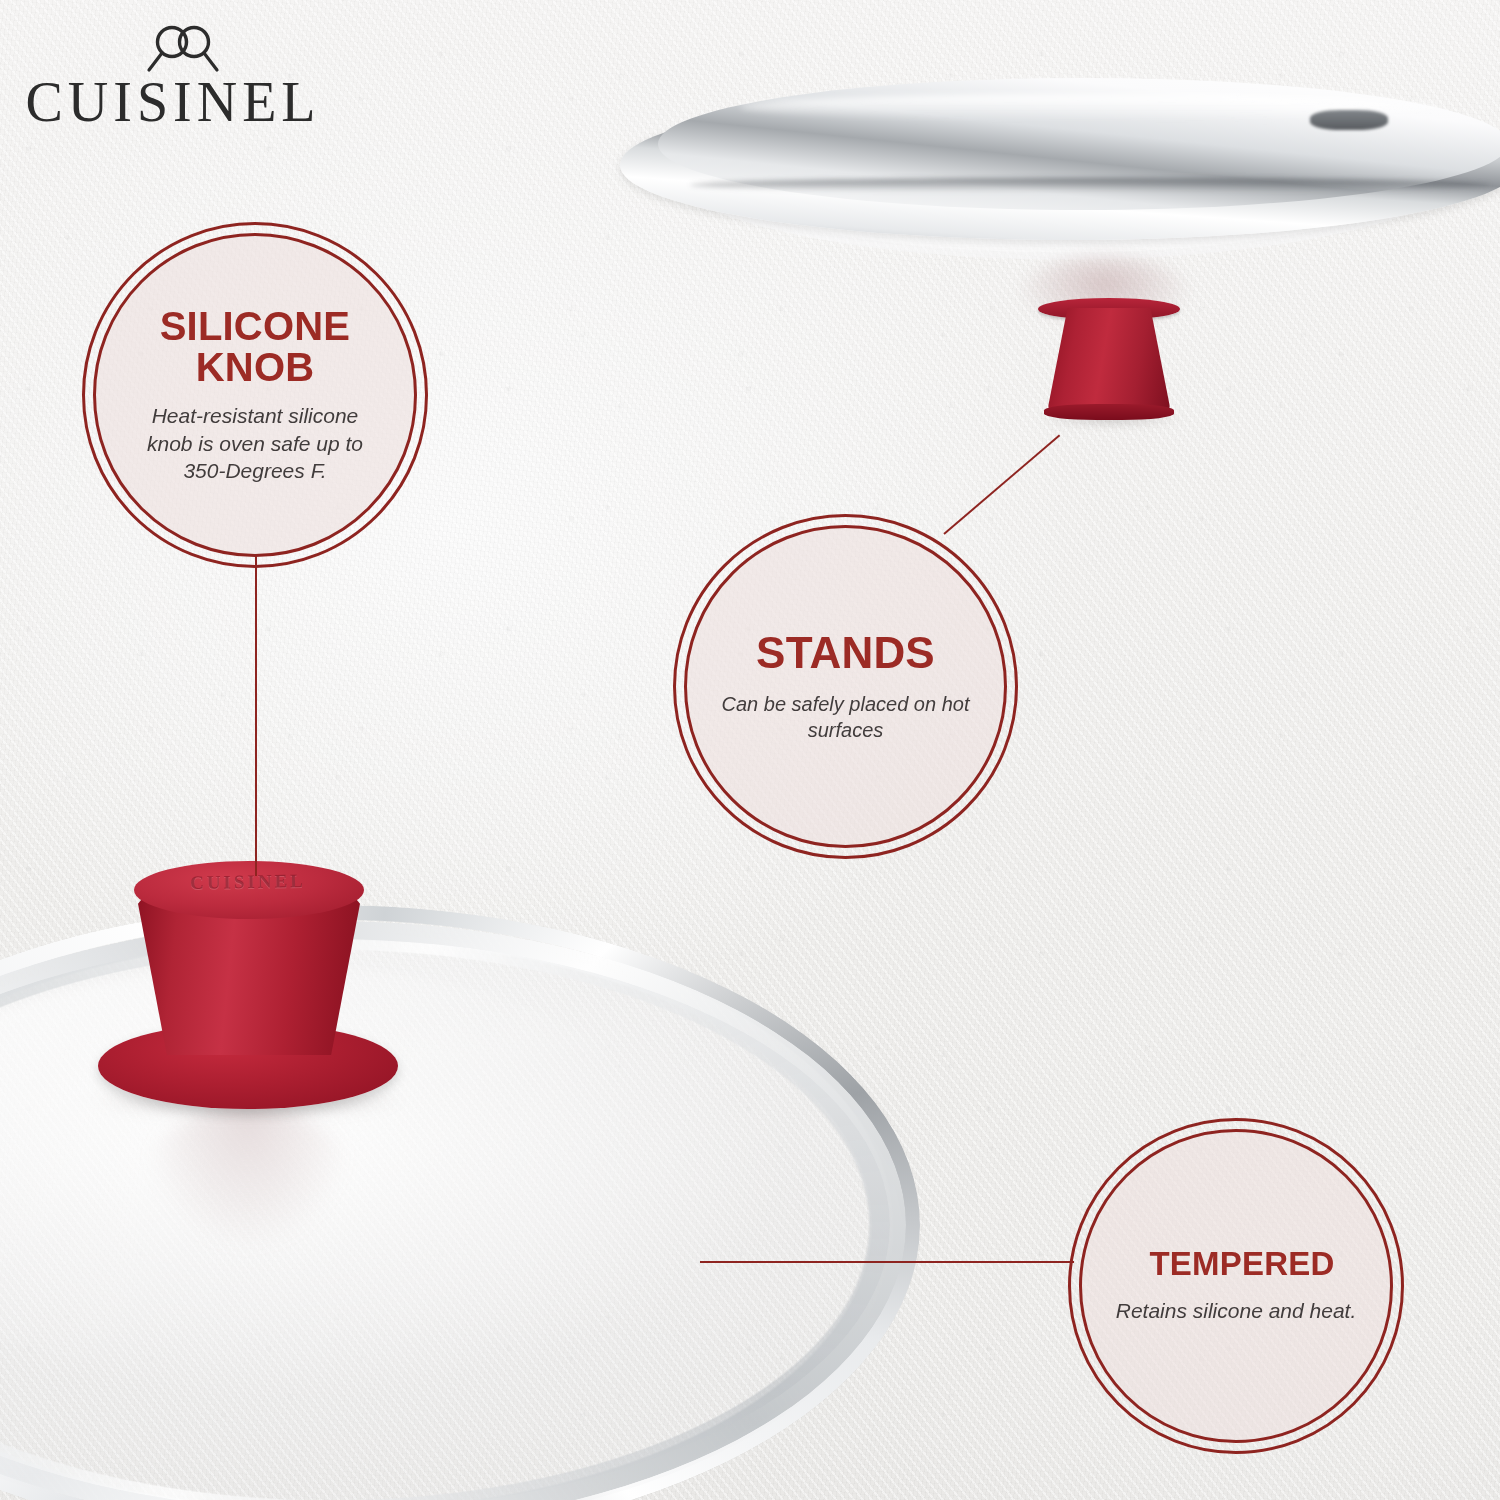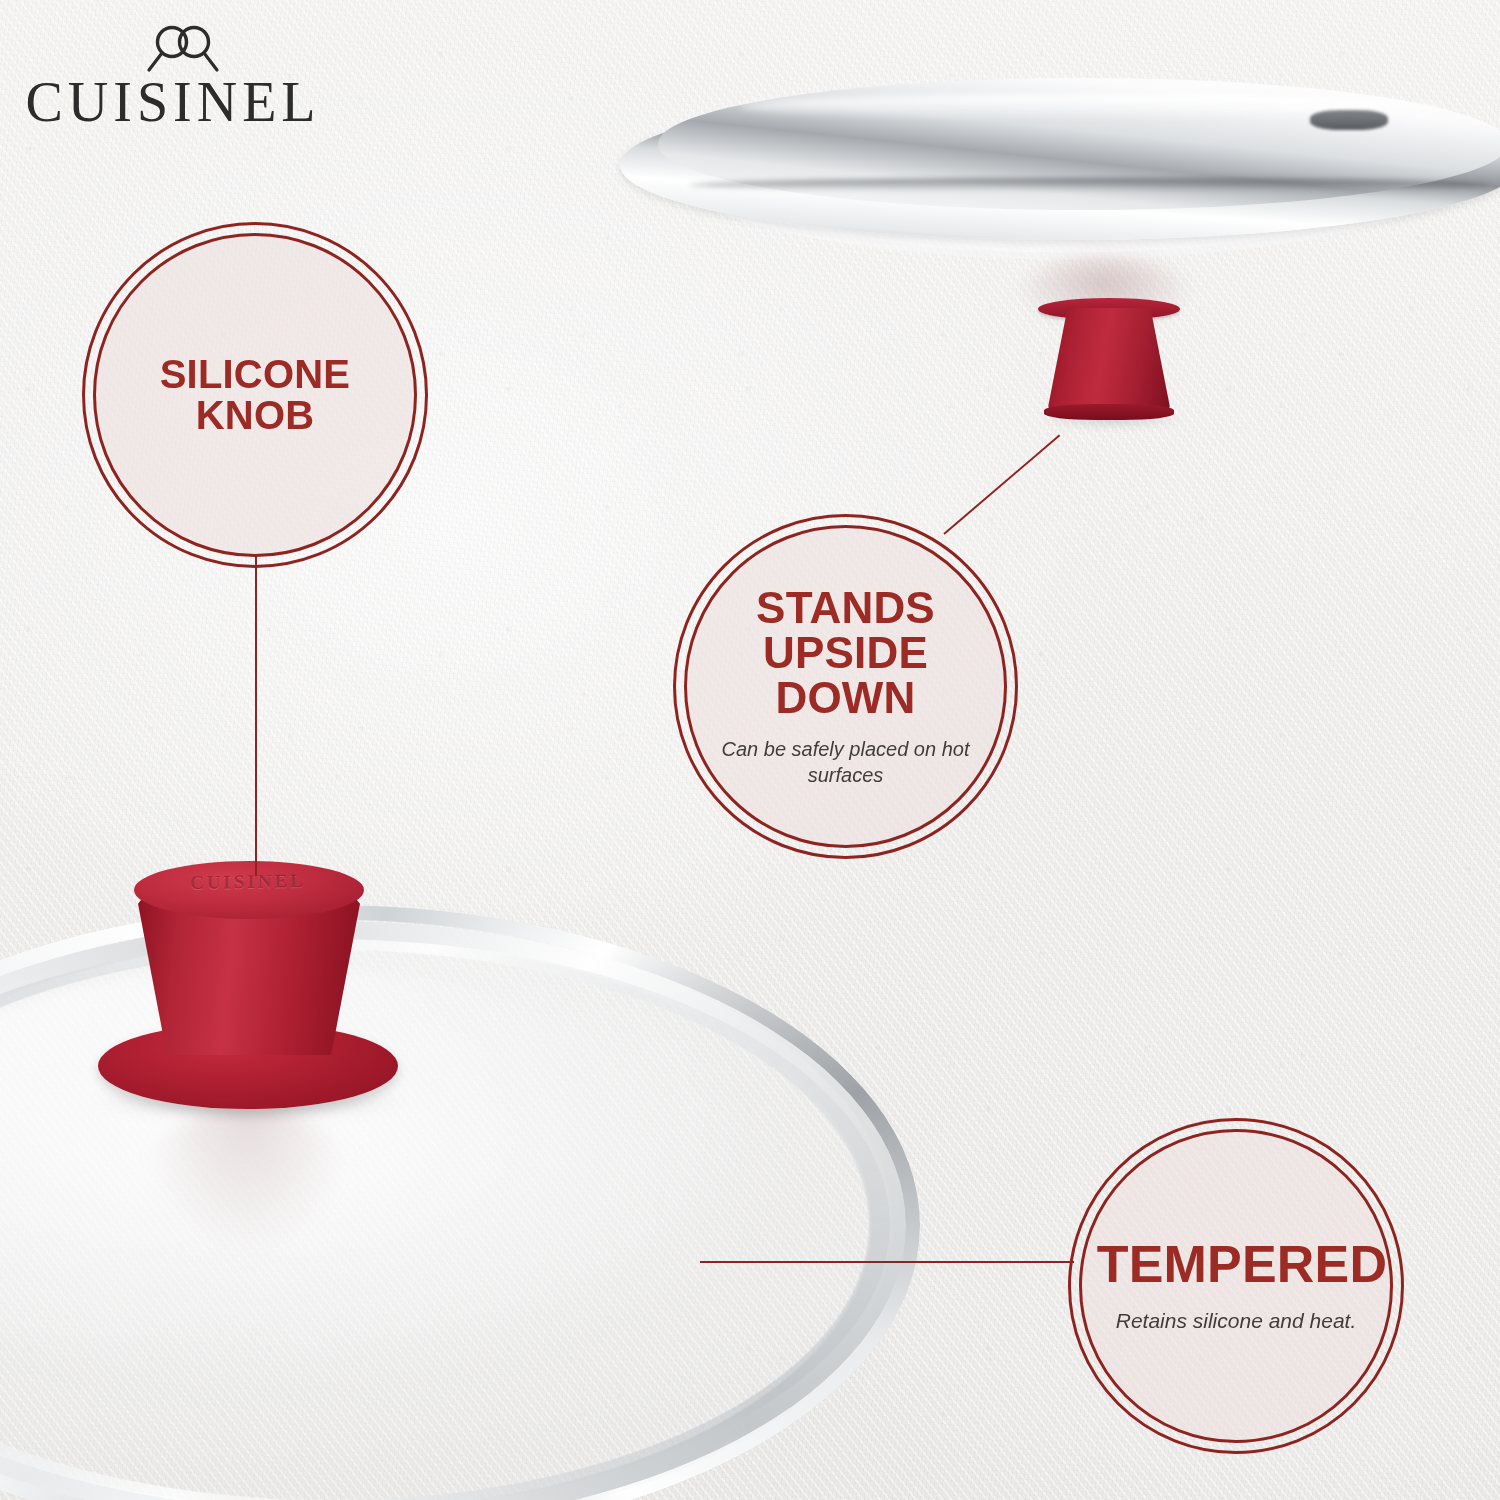--- a/index.html
+++ b/index.html
@@ -257,21 +257,21 @@
   #c-knob h2{font-size:40px;}
   #c-knob p{font-size:21px;margin-top:14px;}
 
   #c-stands{left:673px;top:514px;width:345px;height:345px;}
   #c-stands .cnt{padding:0 22px;}
   #c-stands h2{font-size:44px;}
   #c-stands p{font-size:20px;margin-top:16px;}
 
   #c-glass{left:1068px;top:1118px;width:336px;height:336px;}
   #c-glass .cnt{padding:0 28px;}
-  #c-glass h2{font-size:52px;margin-left:12px;}
+  #c-glass h2{font-size:33px;margin-left:12px;}
   #c-glass p{font-size:21px;margin-top:16px;}
 </style>
 </head>
 <body>
 
 <div id="wall"></div>
 
 <div id="logo">
   <svg id="logo-mark" viewBox="0 0 90 52">
     <circle cx="34" cy="20" r="14.5" fill="none" stroke="#2c2c2c" stroke-width="3.4"></circle>
@@ -316,30 +316,30 @@
 <div class="leader" id="leader-glass"></div>
 
 <div class="callout" id="c-knob">
   <div class="ring-inner"></div>
   <div class="ring-outer"></div>
   <div class="cnt">
     <h2>
       <span>SILICONE</span><br>
       <span>KNOB</span>
     </h2>
+    <p>Heat-resistant silicone knob is oven safe up to 350-Degrees F.</p>
   </div>
 </div>
 
 <div class="callout" id="c-stands">
   <div class="ring-inner"></div>
   <div class="ring-outer"></div>
   <div class="cnt">
     <h2>
       <span>STANDS</span><br>
-      <span>UPSIDE DOWN</span>
     </h2>
     <p>Can be safely placed on hot surfaces</p>
   </div>
 </div>
 
 <div class="callout" id="c-glass">
   <div class="ring-inner"></div>
   <div class="ring-outer"></div>
   <div class="cnt">
     <h2>

